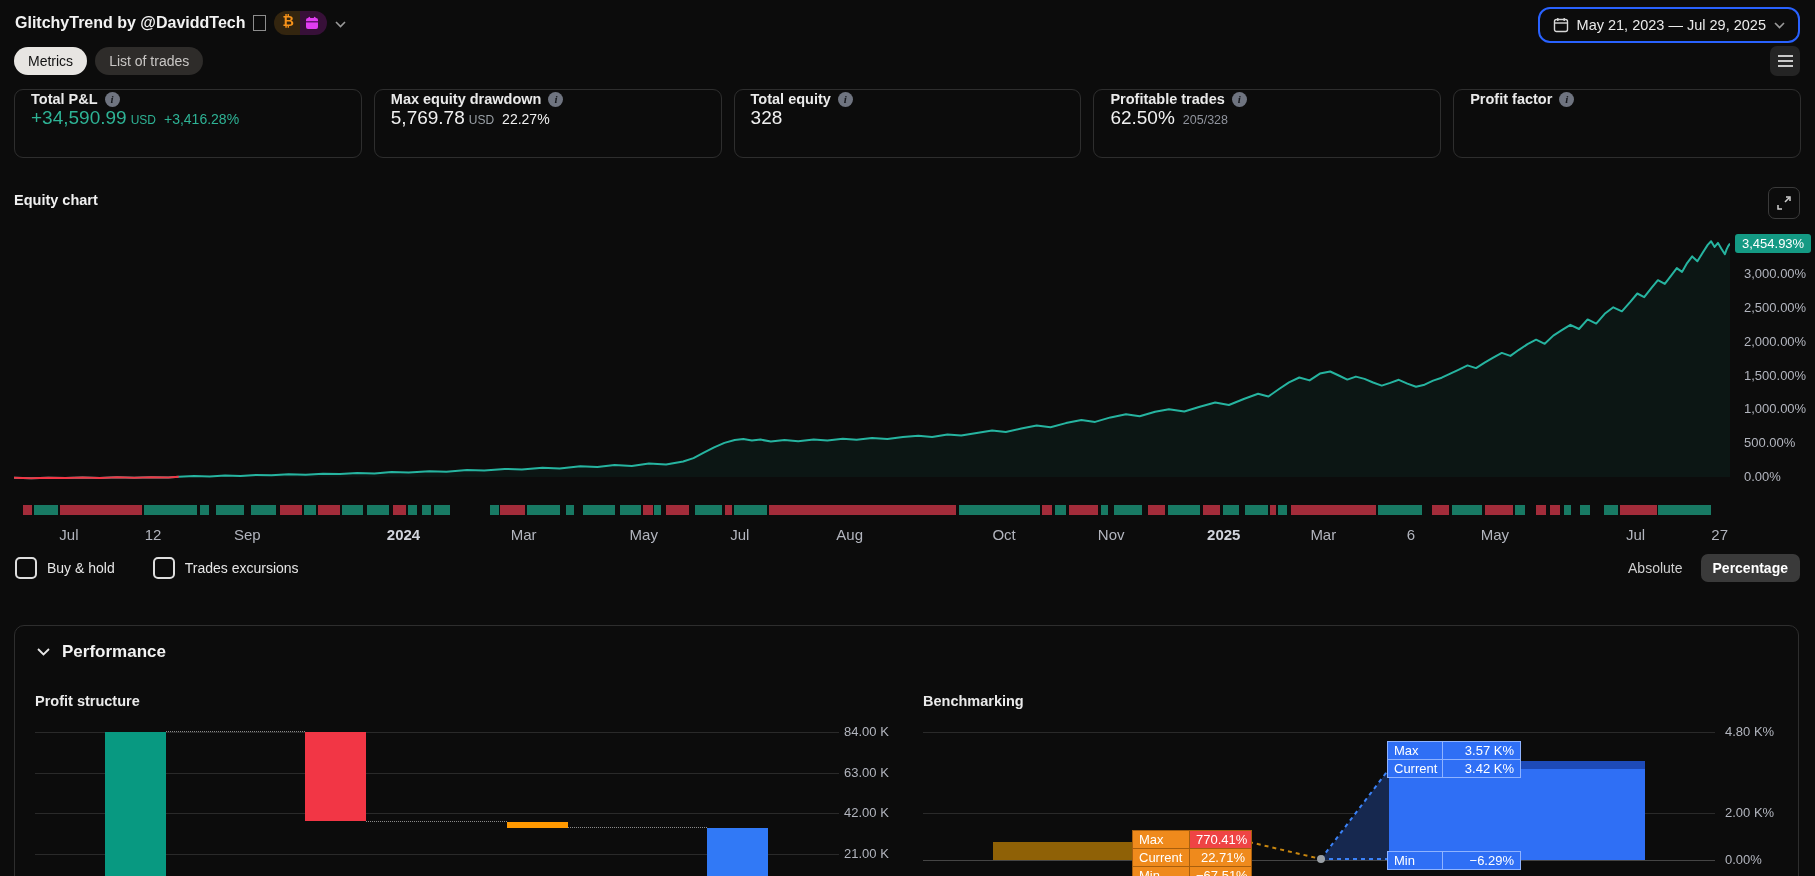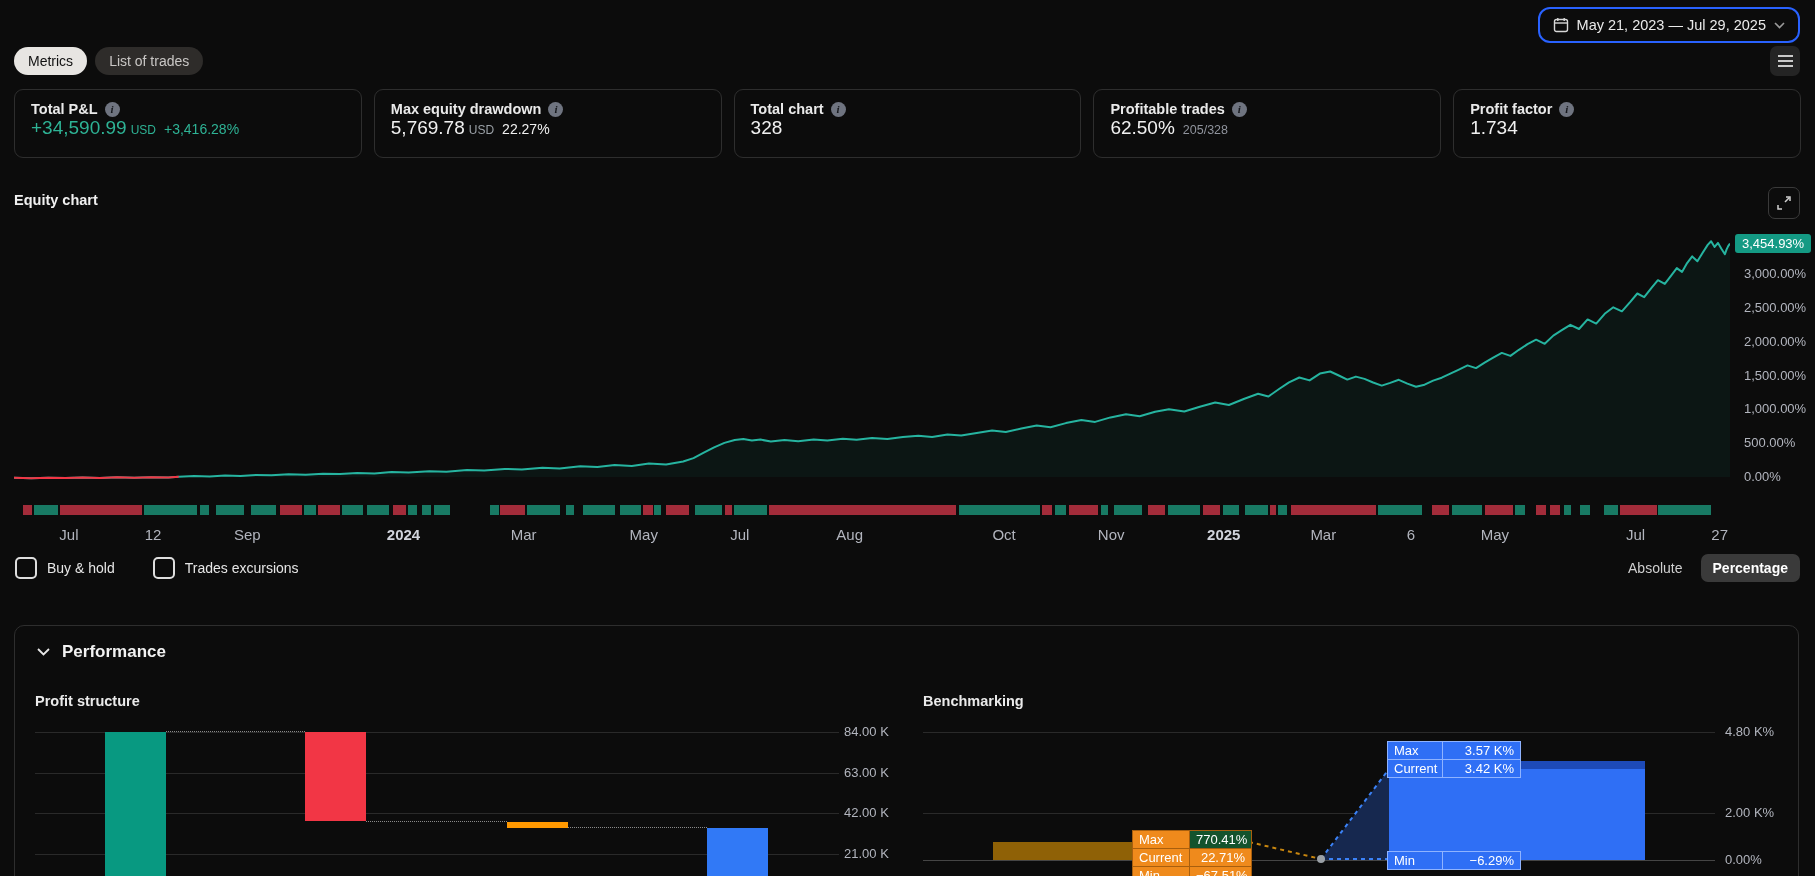--- a/index.html
+++ b/index.html
@@ -21,21 +21,21 @@
   
   .tabs{left:14px;top:47px;display:flex;gap:8px;align-items:center;}
   .tab{height:28px;display:flex;align-items:center;padding:0 14px;border-radius:14px;font-size:14px;cursor:pointer;}
   .tab.active{background:#e7e5e2;color:#111;}
   .tab.idle{background:#2e2c2a;color:#c9c7c5;}
   .menu-btn{right:15px;top:46px;width:30px;height:30px;background:#242424;border-radius:7px;
         display:flex;flex-direction:column;justify-content:center;align-items:center;gap:3px;cursor:pointer;}
   .menu-btn i{display:block;width:15px;height:2px;background:#c9c9c9;}
   
   .cards{left:14px;top:89px;width:1787px;display:flex;gap:12px;}
-  .card{flex:1;height:69px;border:1px solid #2e2e2e;border-radius:9px;padding:11px 16px;box-sizing:border-box;}
+  .card{flex:1;height:69px;border:1px solid #2e2e2e;border-radius:9px;padding:1px 16px;box-sizing:border-box;}
   .card .lab{display:flex;align-items:center;gap:7px;font-weight:bold;font-size:14.5px;color:#eaeaea;}
   .info{width:15px;height:15px;border-radius:50%;background:#6f7480;color:#16181d;font-size:11px;
         font-weight:bold;display:flex;align-items:center;justify-content:center;font-family:"Liberation Serif",serif;
         font-style:italic;cursor:pointer;}
   .card .val{margin-top:0;font-size:19px;color:#f0f0f0;}
   .card .unit{font-size:12px;margin-left:4px;color:#9aa0a6;}
   .card .extra{font-size:14px;margin-left:8px;}
   .card.c1 .val,.card.c1 .unit,.card.c1 .extra{color:#2eb395;}
   .card.c4 .extra{font-size:12.5px;color:#8f939c;}
   
@@ -63,20 +63,40 @@
   .gl{position:absolute;height:1px;background:#2a2a2a;}
   .glab{position:absolute;font-size:13px;color:#b2b5be;}
   .ttrow{display:flex;border-radius:9px;}
   .ttcell{box-sizing:border-box;height:19px;padding:1px 6px;font-size:13px;color:#fff;}
 </style>
 </head>
 <body>
 
 <div class="page">
 
+  <div class="abs title-row">
+    <span class="app-title">GlitchyTrend by @DaviddTech</span>
+    <span class="tofu"></span>
+    <span class="icon-pill">
+      <span class="btc">₿</span>
+      <span class="cal">
+        <svg width="14" height="14" viewBox="0 0 14 14">
+            <rect x="1" y="2" width="12" height="11" rx="2" fill="#e13df2"></rect>
+            <rect x="1" y="5" width="12" height="1.5" fill="#6b1077"></rect>
+            <rect x="3.5" y="0.7" width="1.6" height="3" rx="0.8" fill="#e13df2"></rect>
+            <rect x="8.9" y="0.7" width="1.6" height="3" rx="0.8" fill="#e13df2"></rect>
+          </svg>
+      </span>
+    </span>
+    <span class="chev">
+      <svg width="11" height="7" viewBox="0 0 11 7">
+          <polyline points="1,1 5.5,5.5 10,1" fill="none" stroke="#9a9a9a" stroke-width="1.6"></polyline>
+        </svg>
+    </span>
+  </div>
 
   <div class="abs date-pill">
     <svg width="16" height="16" viewBox="0 0 16 16">
         <rect x="1.5" y="2.5" width="13" height="12" rx="2" fill="none" stroke="#d7d7d7" stroke-width="1.4"></rect>
         <line x1="1.5" y1="6" x2="14.5" y2="6" stroke="#d7d7d7" stroke-width="1.4"></line>
         <line x1="4.8" y1="1" x2="4.8" y2="4" stroke="#d7d7d7" stroke-width="1.4"></line>
         <line x1="11.2" y1="1" x2="11.2" y2="4" stroke="#d7d7d7" stroke-width="1.4"></line>
       </svg>
     <span class="txt">May 21, 2023 — Jul 29, 2025</span>
     <svg width="11" height="7" viewBox="0 0 11 7">
@@ -104,38 +124,37 @@
     </div>
     <div class="card c2">
       <div class="lab">
           <span>Max equity drawdown</span>
           <span class="info">i</span>
         </div>
       <div class="val"><span>5,769.78</span><span class="unit">USD</span><span class="extra">22.27%</span></div>
     </div>
     <div class="card c3">
       <div class="lab">
-          <span>Total chart</span>
+          <span>Total equity</span>
           <span class="info">i</span>
         </div>
       <div class="val"><span>328</span></div>
     </div>
     <div class="card c4">
       <div class="lab">
           <span>Profitable trades</span>
           <span class="info">i</span>
         </div>
       <div class="val"><span>62.50%</span><span class="extra">205/328</span></div>
     </div>
     <div class="card c5">
       <div class="lab">
           <span>Profit factor</span>
           <span class="info">i</span>
         </div>
-      <div class="val"><span>1.734</span></div>
     </div>
   </div>
 
   <div class="abs eq-title">Equity chart</div>
   <div class="abs expand-btn">
     <svg width="14" height="14" viewBox="0 0 14 14">
         <polyline points="1,9 1,13 5,13" fill="none" stroke="#d0d0d0" stroke-width="1.5"></polyline>
         <polyline points="9,1 13,1 13,5" fill="none" stroke="#d0d0d0" stroke-width="1.5"></polyline>
         <line x1="8" y1="6" x2="12.2" y2="1.8" stroke="#d0d0d0" stroke-width="1.5"></line>
       </svg>
@@ -285,21 +304,21 @@
           <line x1="398" y1="136" x2="560" y2="136" stroke="#3b82f7" stroke-width="2" stroke-dasharray="4 4"></line>
           <line x1="398" y1="136" x2="466" y2="46" stroke="#3b82f7" stroke-width="2" stroke-dasharray="4 4"></line>
         </svg>
         <div style="position: absolute; left: 70px; top: 119px; width: 256px; height: 18px; background: rgb(143, 97, 6);"></div>
         <div style="position: absolute; left: 466px; top: 38px; width: 256px; height: 8px; background: rgb(29, 74, 184);"></div>
         <div style="position: absolute; left: 466px; top: 46px; width: 256px; height: 91px; background: rgb(47, 111, 245);"></div>
         <div style="position: absolute; left: 394px; top: 132px; width: 8px; height: 8px; border-radius: 50%; background: rgb(154, 160, 166);"></div>
         <div style="position: absolute; left: 209px; top: 108px;">
           <div class="ttrow" style="margin-top: -1px;">
             <div class="ttcell" style="width: 58px; background: rgb(239, 138, 28); border: 1px solid rgb(168, 95, 14);">Max</div>
-            <div class="ttcell" style="width: 62px; background: #14532d; border-top: 1px solid rgb(168, 95, 14); border-right: 1px solid rgb(168, 95, 14); border-bottom: 1px solid rgb(168, 95, 14); border-image: initial; border-left: none; margin-left: 0px; text-align: right;">770.41%</div>
+            <div class="ttcell" style="width: 62px; background: #ef4444; border-top: 1px solid rgb(168, 95, 14); border-right: 1px solid rgb(168, 95, 14); border-bottom: 1px solid rgb(168, 95, 14); border-image: initial; border-left: none; margin-left: 0px; text-align: right;">770.41%</div>
           </div>
           <div class="ttrow" style="margin-top: -1px;">
             <div class="ttcell" style="width: 58px; background: rgb(239, 138, 28); border: 1px solid rgb(168, 95, 14);">Current</div>
             <div class="ttcell" style="width: 62px; background: rgb(239, 138, 28); border-top: 1px solid rgb(168, 95, 14); border-right: 1px solid rgb(168, 95, 14); border-bottom: 1px solid rgb(168, 95, 14); border-image: initial; border-left: none; margin-left: 0px; text-align: right;">22.71%</div>
           </div>
           <div class="ttrow" style="margin-top: -1px;">
             <div class="ttcell" style="width: 58px; background: rgb(239, 138, 28); border: 1px solid rgb(168, 95, 14);">Min</div>
             <div class="ttcell" style="width: 62px; background: rgb(239, 138, 28); border-top: 1px solid rgb(168, 95, 14); border-right: 1px solid rgb(168, 95, 14); border-bottom: 1px solid rgb(168, 95, 14); border-image: initial; border-left: none; margin-left: 0px; text-align: right;">−67.51%</div>
           </div>
         </div>

